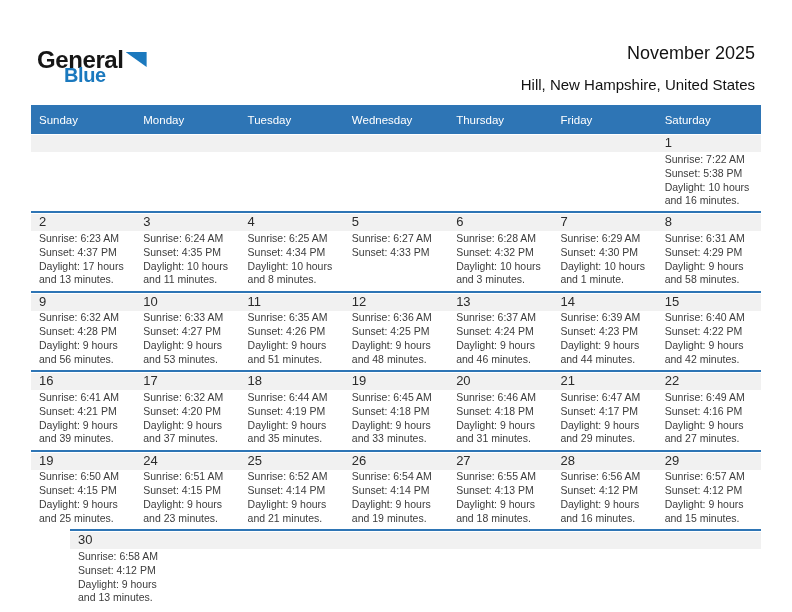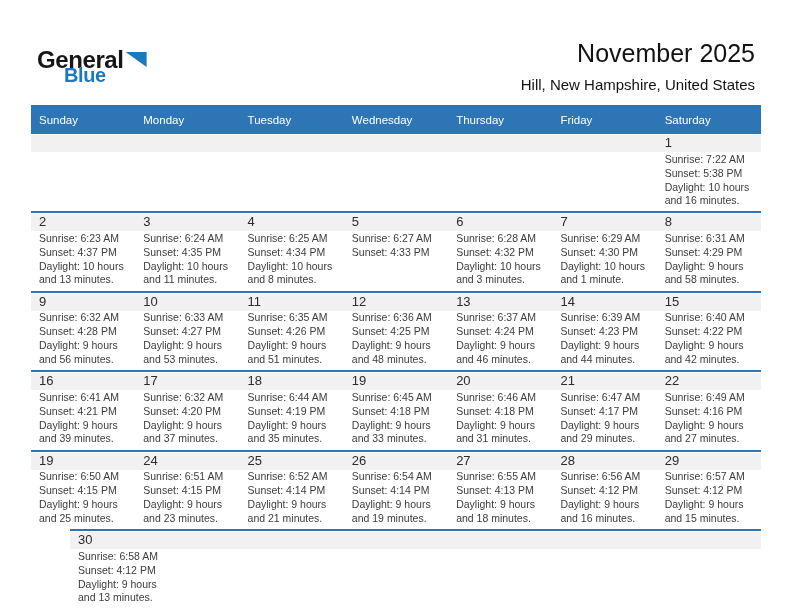--- a/index.html
+++ b/index.html
@@ -28,21 +28,21 @@
     display: inline-block; width: 21px; height: 15px; margin-left: 2px; margin-top: 2px;
     background: var(--logo-blue);
     clip-path: polygon(0 0, 100% 0, 100% 100%);
   }
   .logo-row2 { margin-top: -5px; padding-left: 27px; }
   .logo-blue {
     font-size: 20px; line-height: 20px; font-weight: 600;
     letter-spacing: -0.4px; color: var(--logo-blue);
   }
   .titles { position: absolute; right: 37px; top: 40px; text-align: right; }
-  .month-title { font-size: 25px; line-height: 27px; color: #121212; }
+  .month-title { font-size: 18px; line-height: 27px; color: #121212; }
   .location-subtitle { font-size: 15px; line-height: 17px; margin-top: 9px; color: #121212; text-align: center; }
 
   .calendar { position: absolute; left: 31px; top: 105px; width: 730px; }
   .weekday-row {
     display: flex; background: var(--header-blue);
     height: 29px; align-items: center;
   }
   .weekday-cell {
     width: 14.2857%; padding-left: 8px;
     color: #ffffff; font-size: 11.5px;
@@ -105,21 +105,21 @@
           <div class="day-detail">Sunrise: 7:22 AM</div>
           <div class="day-detail">Sunset: 5:38 PM</div>
           <div class="day-detail">Daylight: 10 hours and 16 minutes.</div>
         </div>
       </div>
       <div class="week-row">
         <div class="day-cell">
           <div class="day-num">2</div>
           <div class="day-detail">Sunrise: 6:23 AM</div>
           <div class="day-detail">Sunset: 4:37 PM</div>
-          <div class="day-detail">Daylight: 10 hours and 13 minutes.</div>
+          <div class="day-detail">Daylight: 17 hours and 13 minutes.</div>
         </div>
         <div class="day-cell">
           <div class="day-num">3</div>
           <div class="day-detail">Sunrise: 6:24 AM</div>
           <div class="day-detail">Sunset: 4:35 PM</div>
           <div class="day-detail">Daylight: 10 hours and 11 minutes.</div>
         </div>
         <div class="day-cell">
           <div class="day-num">4</div>
           <div class="day-detail">Sunrise: 6:25 AM</div>

